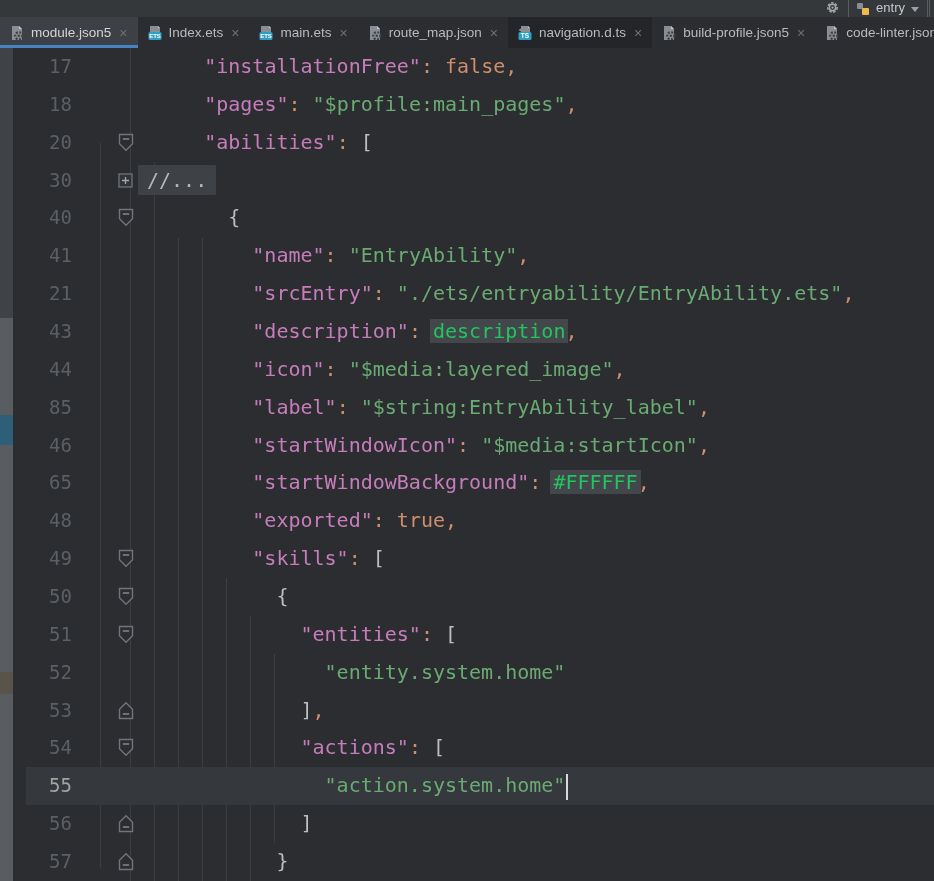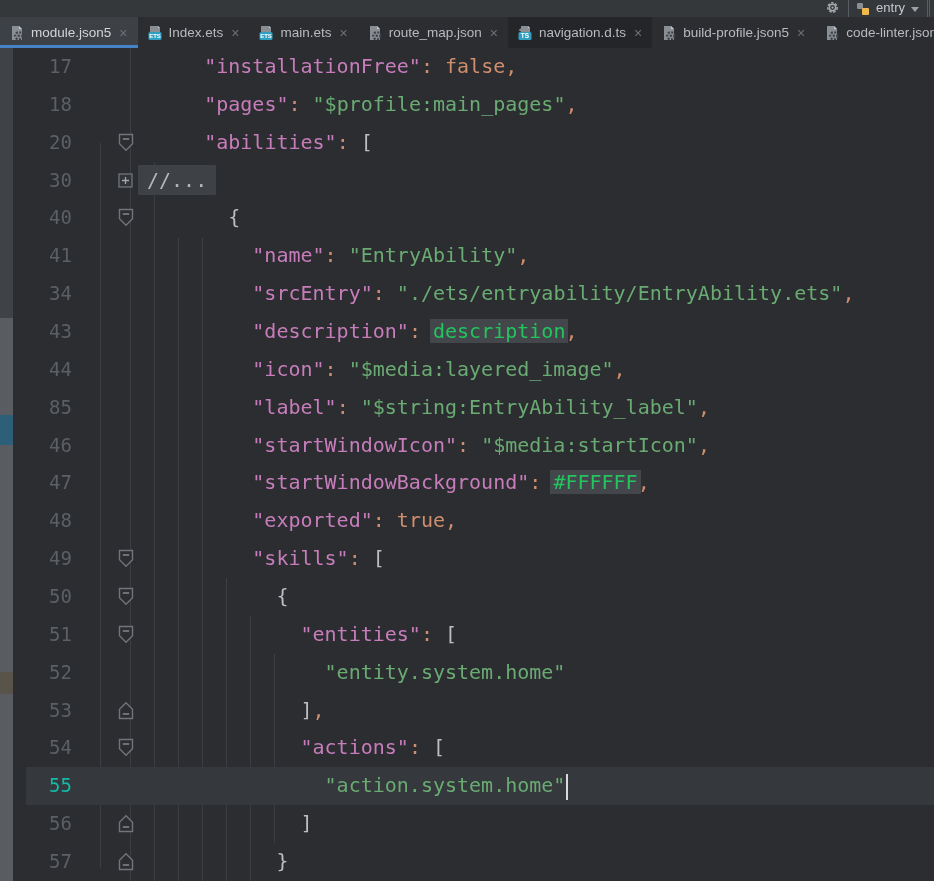--- a/index.html
+++ b/index.html
@@ -39,21 +39,21 @@
   .tclose{color:#6E7278;font-size:14px;margin-left:2px;line-height:1;}
   .ticon{display:inline-flex;width:16px;height:16px;}
 
   
   .editor{position:absolute;left:0;top:48px;width:934px;height:833px;
     background:#2B2D30;font-family:"DejaVu Sans Mono",monospace;z-index:1;}
   .row{position:absolute;left:0;width:934px;height:37.86px;margin-left:26px;}
   .row.current{background:#35383C;}
   .lnum{position:absolute;left:14px;top:0;width:32px;height:37.86px;
     text-align:right;color:#5B6066;font-size:19px;line-height:37.86px;}
-  .row.current .lnum{color:#14b8a6;}
+  .row.current .lnum{color:#a3a3a3;}
   .mk{position:absolute;left:92px;top:9px;width:16px;height:19px;}
   .code{position:absolute;left:130px;top:0;height:37.86px;line-height:37.86px;
     font-size:20px;color:#BCBEC4;white-space:pre;}
   .code.foldline{left:112px;}
   .tk-k{color:var(--c-key);}
   .tk-s{color:var(--c-str);}
   .tk-p,.tk-w{color:var(--c-orange);}
   .tk-b{color:#BCBEC4;}
   .tk-r{color:#22c55e;background:#43474B;box-shadow:3px 0 0 #43474B,-3px 0 0 #43474B;}
   .tk-f{color:#B4B7BC;background:#3E4246;padding:3px 9px;border-radius:1px;}
@@ -227,41 +227,41 @@
             <path d="M1.5 1.5h13v9.2L8 17.2 1.5 10.7z" fill="#2B2D30" stroke="#71757B" stroke-width="1.4"></path>
             <path d="M4.8 6h6.4" stroke="#8A8E94" stroke-width="1.4"></path>
           </svg></span>
         <span class="code">      <span class="tk-b">{</span></span>
       </div>
       <div class="row" style="top: 189.3px;">
         <span class="lnum">41</span>
         <span class="code">        <span class="tk-k">"name"</span><span class="tk-p">:</span><span class="tk-n"> </span><span class="tk-s">"EntryAbility"</span><span class="tk-p">,</span></span>
       </div>
       <div class="row" style="top: 227.16px;">
-        <span class="lnum">34</span>
+        <span class="lnum">21</span>
         <span class="code">        <span class="tk-k">"srcEntry"</span><span class="tk-p">:</span><span class="tk-n"> </span><span class="tk-s">"./ets/entryability/EntryAbility.ets"</span><span class="tk-p">,</span></span>
       </div>
       <div class="row" style="top: 265.02px;">
         <span class="lnum">43</span>
         <span class="code">        <span class="tk-k">"description"</span><span class="tk-p">:</span><span class="tk-n"> </span><span class="tk-r">description</span><span class="tk-p">,</span></span>
       </div>
       <div class="row" style="top: 302.88px;">
         <span class="lnum">44</span>
         <span class="code">        <span class="tk-k">"icon"</span><span class="tk-p">:</span><span class="tk-n"> </span><span class="tk-s">"$media:layered_image"</span><span class="tk-p">,</span></span>
       </div>
       <div class="row" style="top: 340.74px;">
         <span class="lnum">85</span>
         <span class="code">        <span class="tk-k">"label"</span><span class="tk-p">:</span><span class="tk-n"> </span><span class="tk-s">"$string:EntryAbility_label"</span><span class="tk-p">,</span></span>
       </div>
       <div class="row" style="top: 378.6px;">
         <span class="lnum">46</span>
         <span class="code">        <span class="tk-k">"startWindowIcon"</span><span class="tk-p">:</span><span class="tk-n"> </span><span class="tk-s">"$media:startIcon"</span><span class="tk-p">,</span></span>
       </div>
       <div class="row" style="top: 416.46px;">
-        <span class="lnum">47</span>
+        <span class="lnum">65</span>
         <span class="code">        <span class="tk-k">"startWindowBackground"</span><span class="tk-p">:</span><span class="tk-n"> </span><span class="tk-r">#FFFFFF</span><span class="tk-p">,</span></span>
       </div>
       <div class="row" style="top: 454.32px;">
         <span class="lnum">48</span>
         <span class="code">        <span class="tk-k">"exported"</span><span class="tk-p">:</span><span class="tk-n"> </span><span class="tk-w">true</span><span class="tk-p">,</span></span>
       </div>
       <div class="row" style="top: 492.18px;">
         <span class="lnum">49</span>
         <span class="mk"><svg width="16" height="19" viewBox="0 0 16 19">
             <path d="M1.5 1.5h13v9.2L8 17.2 1.5 10.7z" fill="#2B2D30" stroke="#71757B" stroke-width="1.4"></path>

